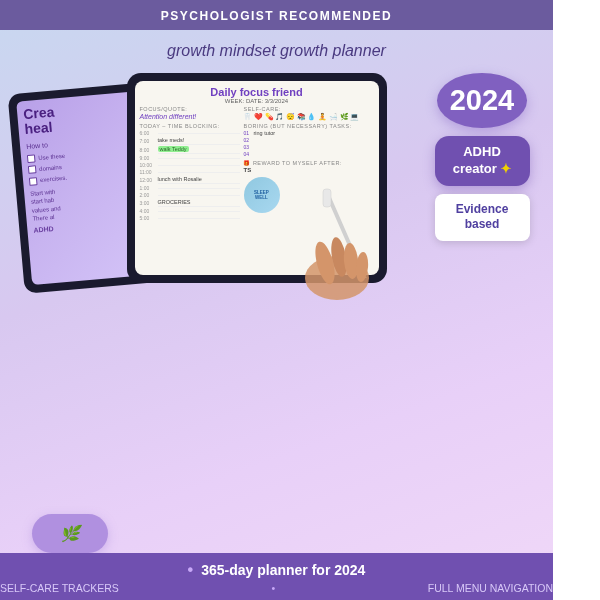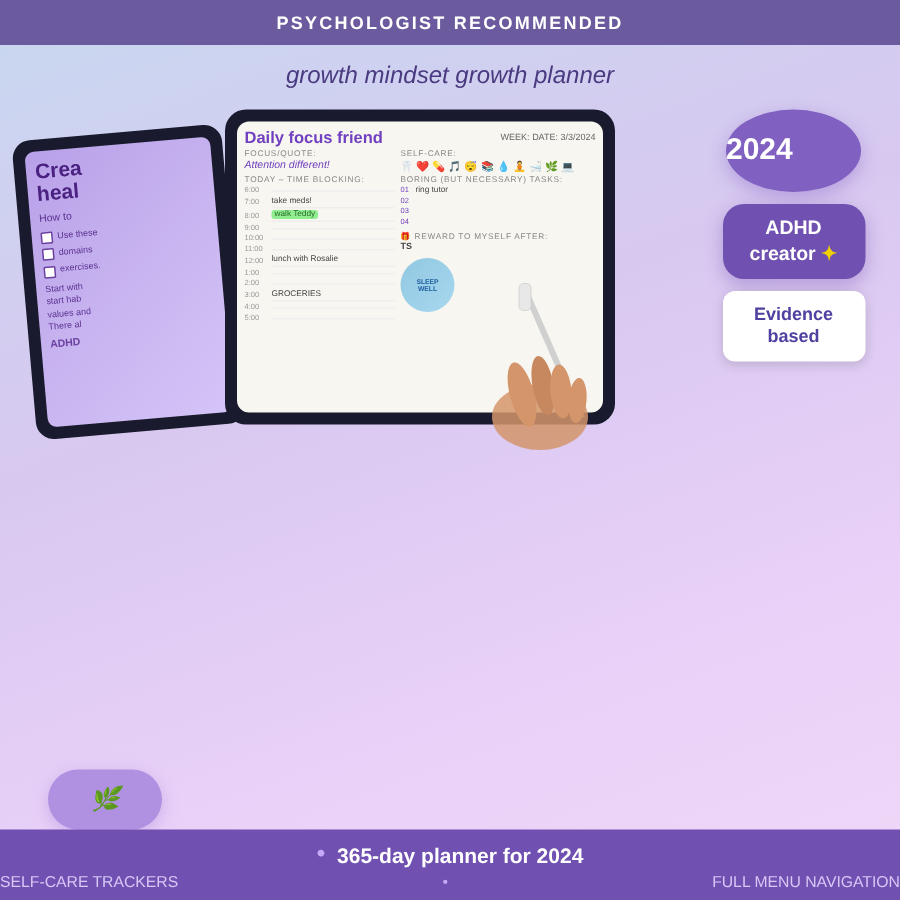--- a/index.html
+++ b/index.html
@@ -4,21 +4,21 @@
   <style>
     * { margin: 0; padding: 0; box-sizing: border-box; }
     body {
       width: 600px;
       height: 600px;
       overflow: hidden;
       font-family: Arial, sans-serif;
     }
 
     .container {
-      width: 600px;
+      width: 553px;
       height: 600px;
       background: linear-gradient(160deg, #c8d8f0 0%, #d8c8f0 40%, #e8d0f8 70%, #f0d8f8 100%);
       position: relative;
       display: flex;
       flex-direction: column;
       align-items: center;
     }
 
     
     .top-banner {
@@ -161,20 +161,21 @@
       border-radius: 8px;
       overflow: hidden;
       padding: 5px;
     }
 
     .planner-header {
       display: flex;
       justify-content: space-between;
       align-items: center;
       margin-bottom: 2px;
+      flex-direction: column;
     }
 
     .planner-title {
       font-size: 11px;
       font-weight: bold;
       color: #7040c0;
     }
 
     .planner-date-area {
       font-size: 6px;
@@ -300,21 +301,22 @@
     }
 
     .badge-2024 {
       background: #8060c0;
       color: white;
       width: 90px;
       height: 55px;
       border-radius: 50%;
       display: flex;
       align-items: center;
-      font-size: 20px;
+      justify-content: center;
+      font-size: 29px;
       font-weight: 900;
       box-shadow: 0 4px 12px rgba(128,96,192,0.4);
     }
 
     .badge-adhd-creator {
       background: #7050b0;
       color: white;
       width: 95px;
       padding: 8px 12px;
       border-radius: 14px;

